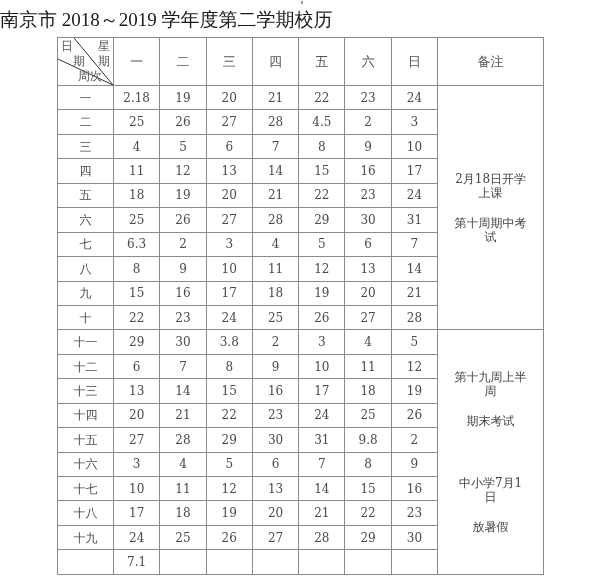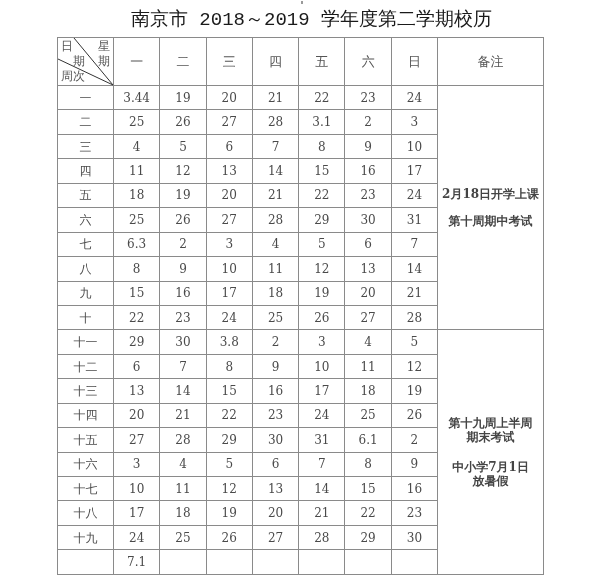--- a/index.html
+++ b/index.html
@@ -1,38 +1,38 @@
 <!DOCTYPE html>
 <html><head>
 <meta charset="utf-8">
 <style>
   html, body { margin: 0; padding: 0; background: #ffffff; }
   body { width: 600px; height: 579px; position: relative; overflow: hidden; }
   .dot { position: absolute; left: 301px; top: 1px; width: 2px; height: 3px; background: #9a9a9a; }
   .title {
-    position: absolute; left: 0; top: 6px; width: 492px; text-align: right;
-    font-family: Liberation Mono, monospace;
+    position: absolute; left: 0; top: 6px; width: 492px; text-align: left;
+    font-family: Liberation Serif, serif;
     font-size: 19px; color: #1a1a1a; letter-spacing: 0px; line-height: 28px;
   }
   table.cal {
     position: absolute; left: 57px; top: 37px;
     border-collapse: collapse; table-layout: fixed;
     font-family: "DejaVu Serif", "Liberation Serif", serif;
     color: #4a4a4a;
   }
   table.cal td {
     border: 1px solid #8a8a8a; text-align: center; vertical-align: middle;
     padding: 0; font-size: 12px; height: 23.45px; line-height: 14px;
   }
   table.cal tr.head td { height: 47px; font-size: 13px; color: #555; }
   td.corner { position: relative; }
   td.corner svg { position: absolute; left: 0; top: 0; }
   .cl { position: absolute; font-size: 12px; color: #555; line-height: 12px; }
   td.note { text-align: left; vertical-align: middle; padding-left: 6px; font-size: 10.5px; color: #444; line-height: 15px; }
-  .note p { margin: 0; font-weight: bold; }
+  .note p { margin: 16px; }
   .note .gap { height: 16px; }
   .note1 p + p { margin-top: 13px; }
 </style>
 </head>
 <body>
 
 <div class="dot"></div>
 <div class="title">南京市 2018～2019 学年度第二学期校历</div>
 
 <table class="cal">
@@ -51,52 +51,52 @@
     <tr class="head">
       <td class="corner">
         <svg width="56" height="48">
           <line x1="16" y1="0" x2="55" y2="47" stroke="#333" stroke-width="1"></line>
           <line x1="0" y1="21" x2="55" y2="47" stroke="#333" stroke-width="1"></line>
         </svg>
         <span class="cl" style="left:3px;top:2px">日</span>
         <span class="cl" style="left:40px;top:2px">星</span>
         <span class="cl" style="left:15px;top:17px">期</span>
         <span class="cl" style="left:40px;top:17px">期</span>
-        <span class="cl" style="left:3px;top:32px">周次</span>
+        <span class="cl" style="left:20px;top:32px">周次</span>
       </td>
       <td>一</td>
       <td>二</td>
       <td>三</td>
       <td>四</td>
       <td>五</td>
       <td>六</td>
       <td>日</td>
       <td>备注</td>
     </tr>
   <tr>
         <td>一</td>
-        <td>3.44</td>
+        <td>2.18</td>
         <td>19</td>
         <td>20</td>
         <td>21</td>
         <td>22</td>
         <td>23</td>
         <td>24</td>
         <td class="note note1" rowspan="10">
           <p>2月18日开学上课</p>
           <p>第十周期中考试</p>
         </td>
       </tr>
       <tr>
         <td>二</td>
         <td>25</td>
         <td>26</td>
         <td>27</td>
         <td>28</td>
-        <td>3.1</td>
+        <td>4.5</td>
         <td>2</td>
         <td>3</td>
       </tr>
       <tr>
         <td>三</td>
         <td>4</td>
         <td>5</td>
         <td>6</td>
         <td>7</td>
         <td>8</td>
@@ -220,21 +220,21 @@
         <td>25</td>
         <td>26</td>
       </tr>
       <tr>
         <td>十五</td>
         <td>27</td>
         <td>28</td>
         <td>29</td>
         <td>30</td>
         <td>31</td>
-        <td>6.1</td>
+        <td>9.8</td>
         <td>2</td>
       </tr>
       <tr>
         <td>十六</td>
         <td>3</td>
         <td>4</td>
         <td>5</td>
         <td>6</td>
         <td>7</td>
         <td>8</td>

